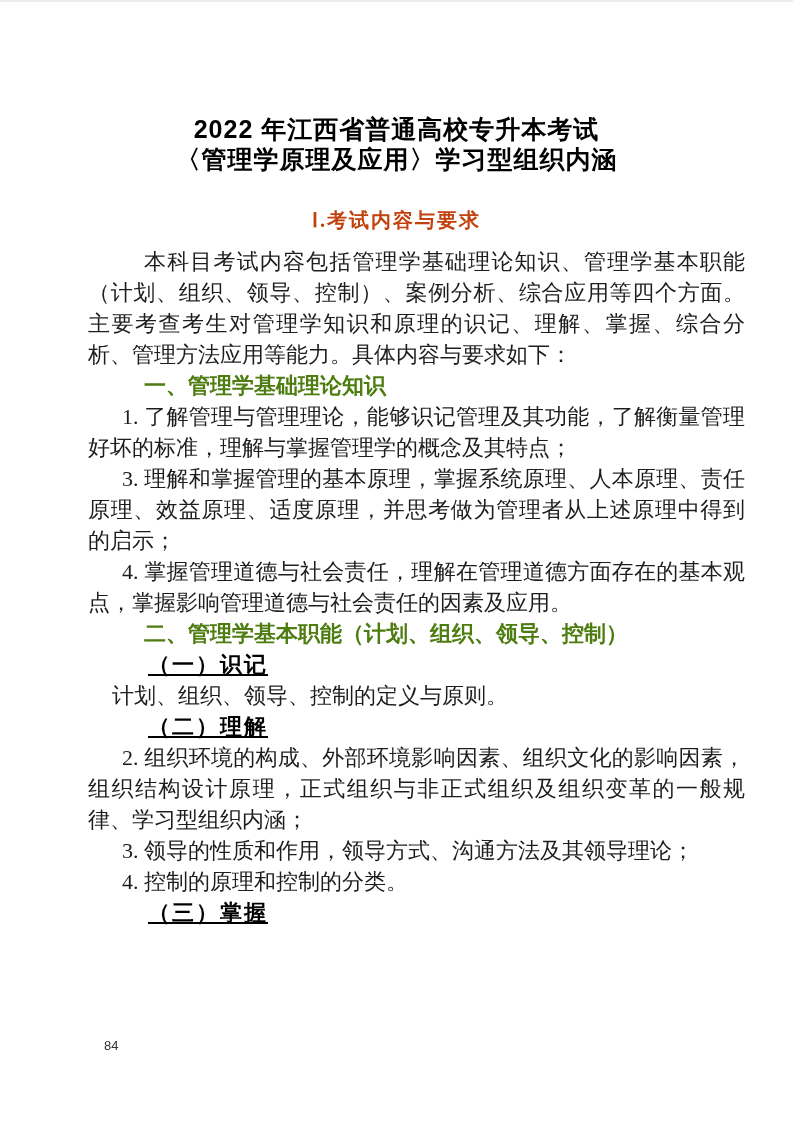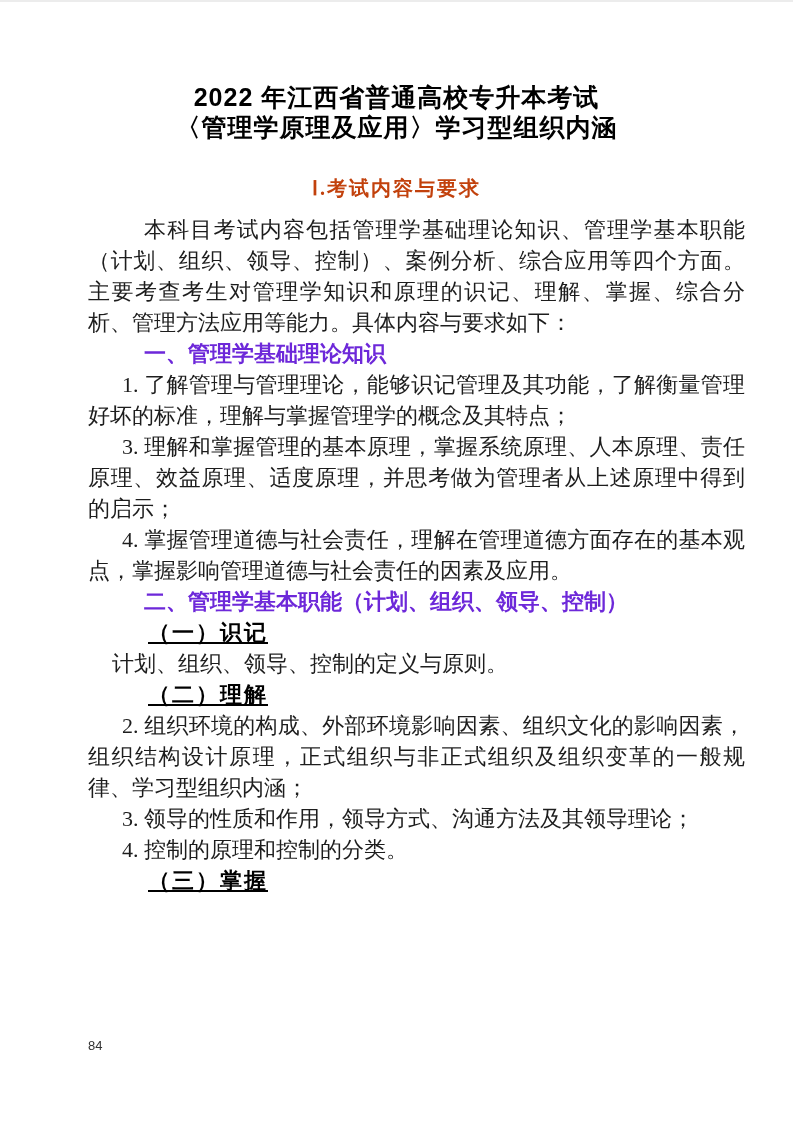--- a/index.html
+++ b/index.html
@@ -12,21 +12,21 @@
     width: 793px;
     height: 1122px;
     background: #ffffff;
     overflow: hidden;
     box-sizing: border-box;
     border-top: 2px solid #ececec;
     font-family: "Liberation Serif", serif;
     color: #1d1d1d;
   }
   .doc-title {
-    padding-top: 80px;
+    padding-top: 112px;
     text-align: center;
     font-family: "Liberation Sans", sans-serif;
     font-weight: bold;
     font-size: 25px;
     line-height: 30px;
     color: #000000;
     letter-spacing: 1px;
   }
   .section-heading {
     margin-top: 33px;
@@ -41,36 +41,36 @@
     font-size: 22px;
     line-height: 31px;
     text-align: justify;
   }
   .content p { margin: 0; }
   .intro { text-indent: 56px; }
   .part-heading {
     font-family: "Liberation Sans", sans-serif;
     font-weight: bold;
     padding-left: 56px;
-    color: #6d28d9;
+    color: #4d7c0f;
     text-align: left;
   }
   .item { text-indent: 34px; }
   .sub-heading {
     font-weight: bold;
     padding-left: 60px;
     color: #000000;
     letter-spacing: 2px;
     text-align: left;
     text-decoration: underline;
   }
   .plain-line { padding-left: 24px; }
   .page-number {
     position: absolute;
-    left: 88px;
+    left: 104px;
     top: 1036px;
     font-family: "Liberation Sans", sans-serif;
     font-size: 13px;
     color: #333333;
   }
 </style>
 </head>
 <body>
 
 <div class="page">

